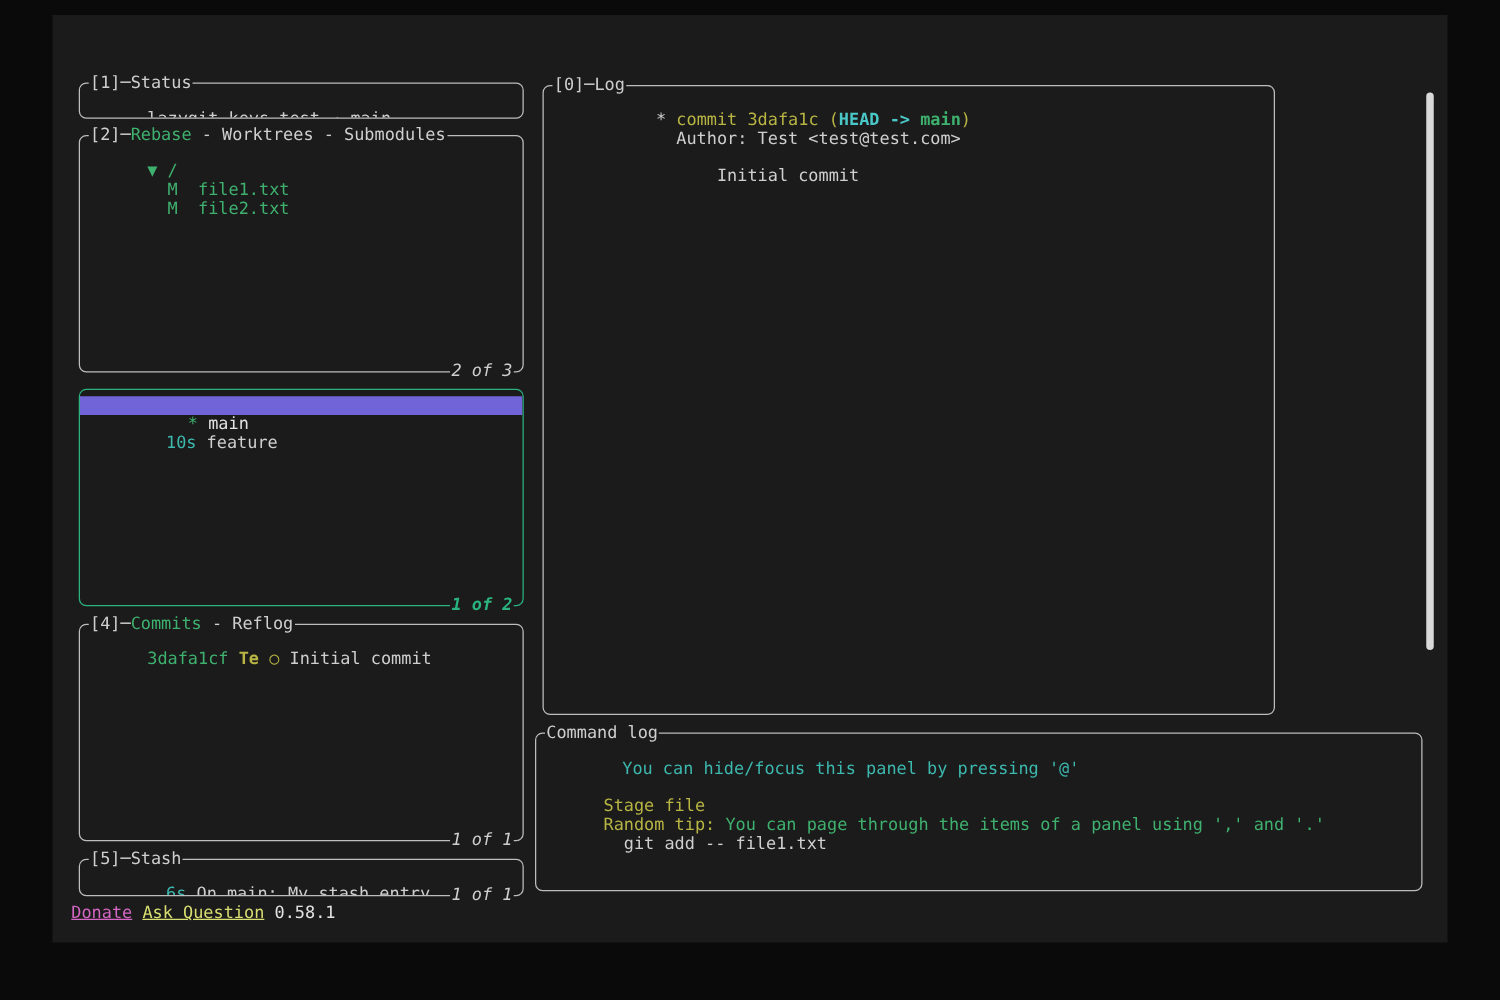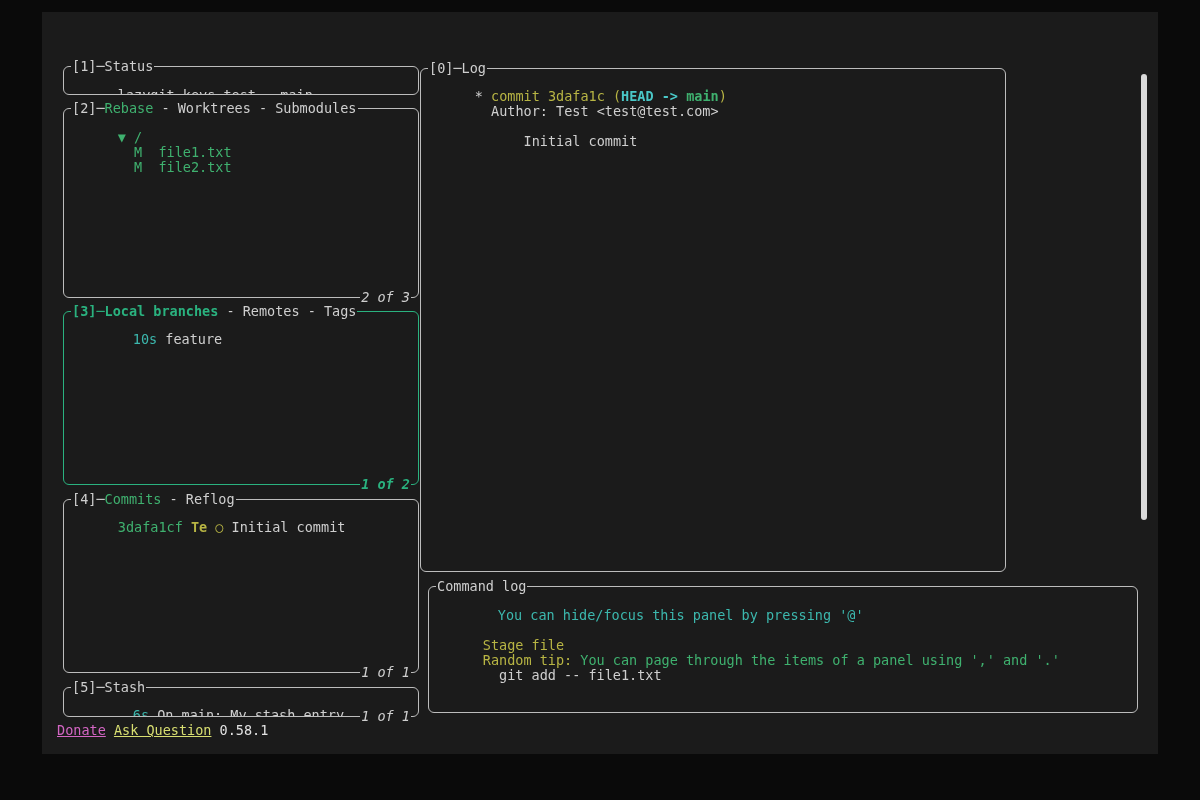--- a/index.html
+++ b/index.html
@@ -54,21 +54,21 @@
   #p-status   { left: 63px;  top: 66px;  width: 356px; height: 29px; }
   #p-status .pbody { padding-top: 6px; }
   #p-files    { left: 63px;  top: 108px; width: 356px; height: 190px; }
   #p-files .pbody { padding-top: 6px; }
   #p-branches { left: 63px;  top: 311px; width: 356px; height: 174px; }
   #p-branches .pbody { padding-top: 5px; }
   #p-commits  { left: 63px;  top: 499px; width: 356px; height: 174px; }
   #p-commits .pbody { padding-top: 5px; }
   #p-stash    { left: 63px;  top: 687px; width: 356px; height: 30px; }
   #p-stash .pbody { padding-top: 5px; }
-  #p-log      { left: 420px; top: 68px;  width: 586px; height: 504px; }
+  #p-log      { left: 434px; top: 68px;  width: 586px; height: 504px; padding-left: 36px; }
   #p-log .pbody { padding-top: 5px; }
   #p-cmdlog   { left: 428px; top: 586px; width: 710px; height: 127px; }
   #p-cmdlog .pbody { padding-top: 6px; }
 
   .scrollbar {
     position: absolute; left: 1141px; top: 74px;
     width: 6px; height: 446px;
     background: #d9d9d9; border-radius: 3px;
   }
   .statusbar {
@@ -101,22 +101,24 @@
       <span class="green">  M  file1.txt</span>
     </div>
     <div class="row">
       <span class="green">  M  file2.txt</span>
     </div>
   </div>
   <span class="pcount fg">2 of 3</span>
 </div>
 
 <div class="panel active" id="p-branches">
-  <span class="ptitle"><span class="agreen">[3]─Local branches</span><span class="fg"> - Remotes - Tags</span></span>
   <div class="pbody">
+    <div class="row selected">
+      <span class="white">    </span><span class="green">*</span><span class="white"> main</span>
+    </div>
     <div class="row">
       <span class="cyan">10s</span><span class="fg"> feature</span>
     </div>
   </div>
   <span class="pcount agreen">1 of 2</span>
 </div>
 
 <div class="panel" id="p-commits">
   <span class="ptitle"><span class="fg">[4]─</span><span class="green">Commits</span><span class="fg"> - Reflog</span></span>
   <div class="pbody">

